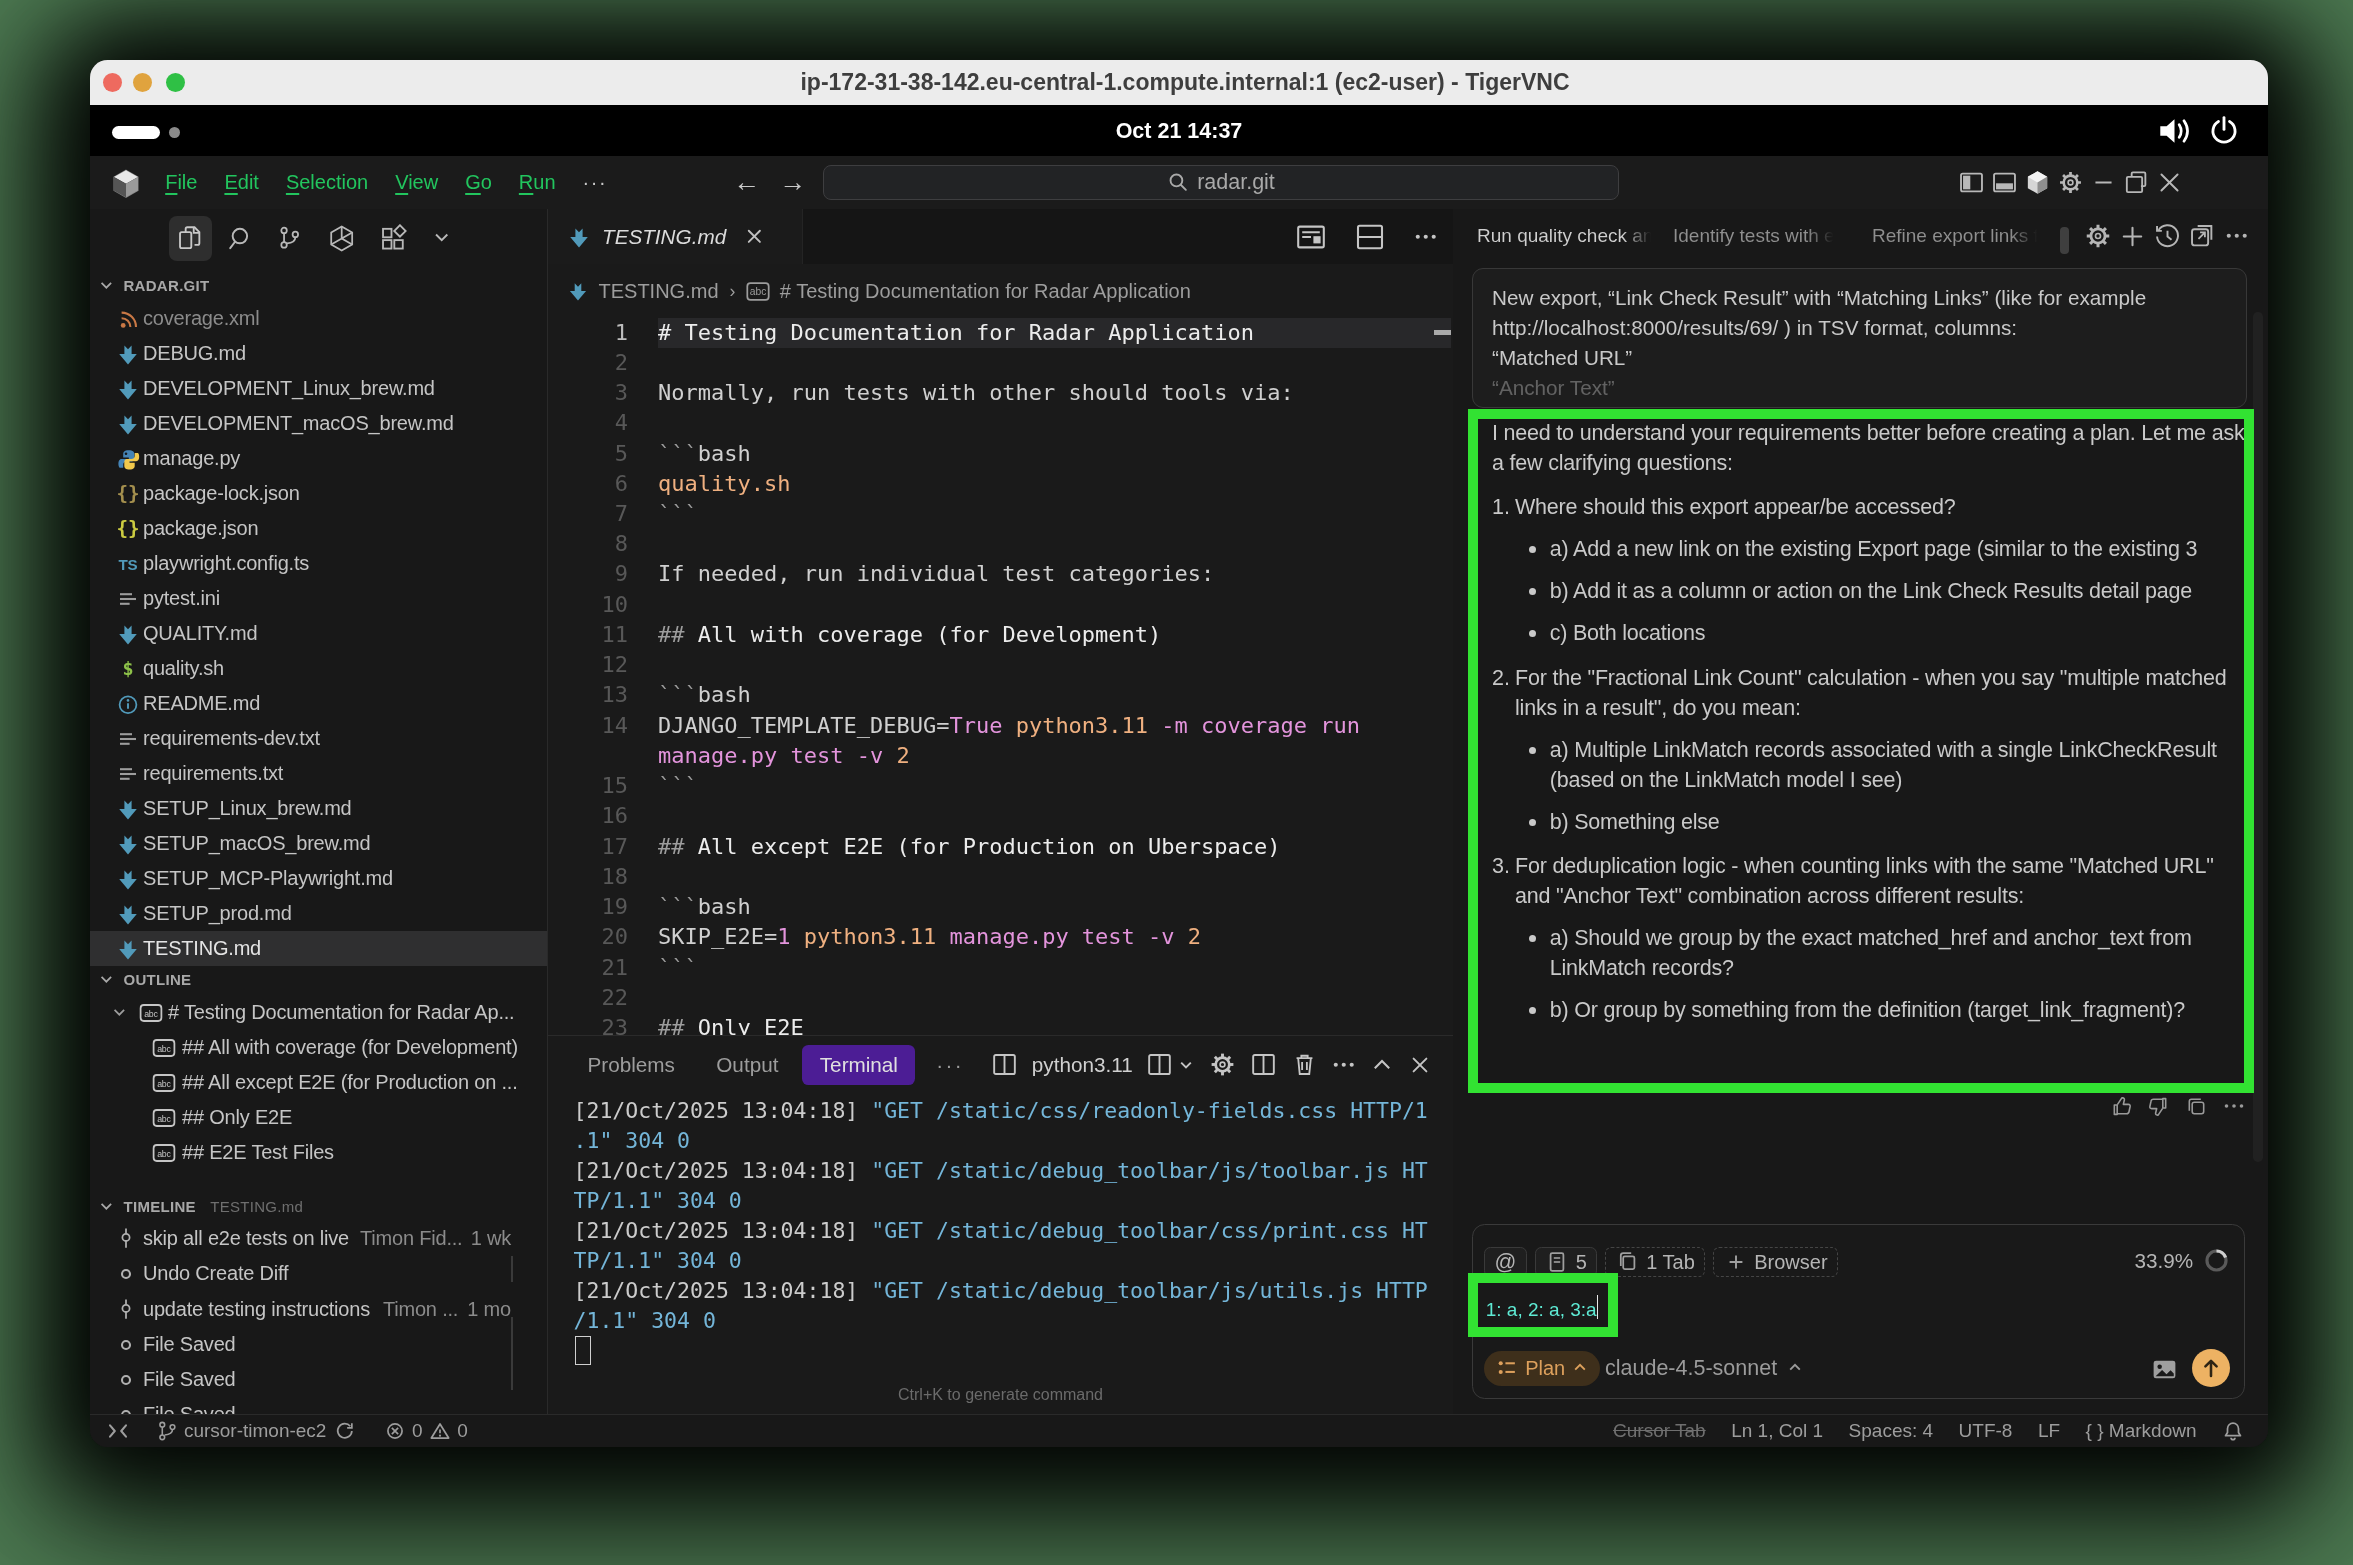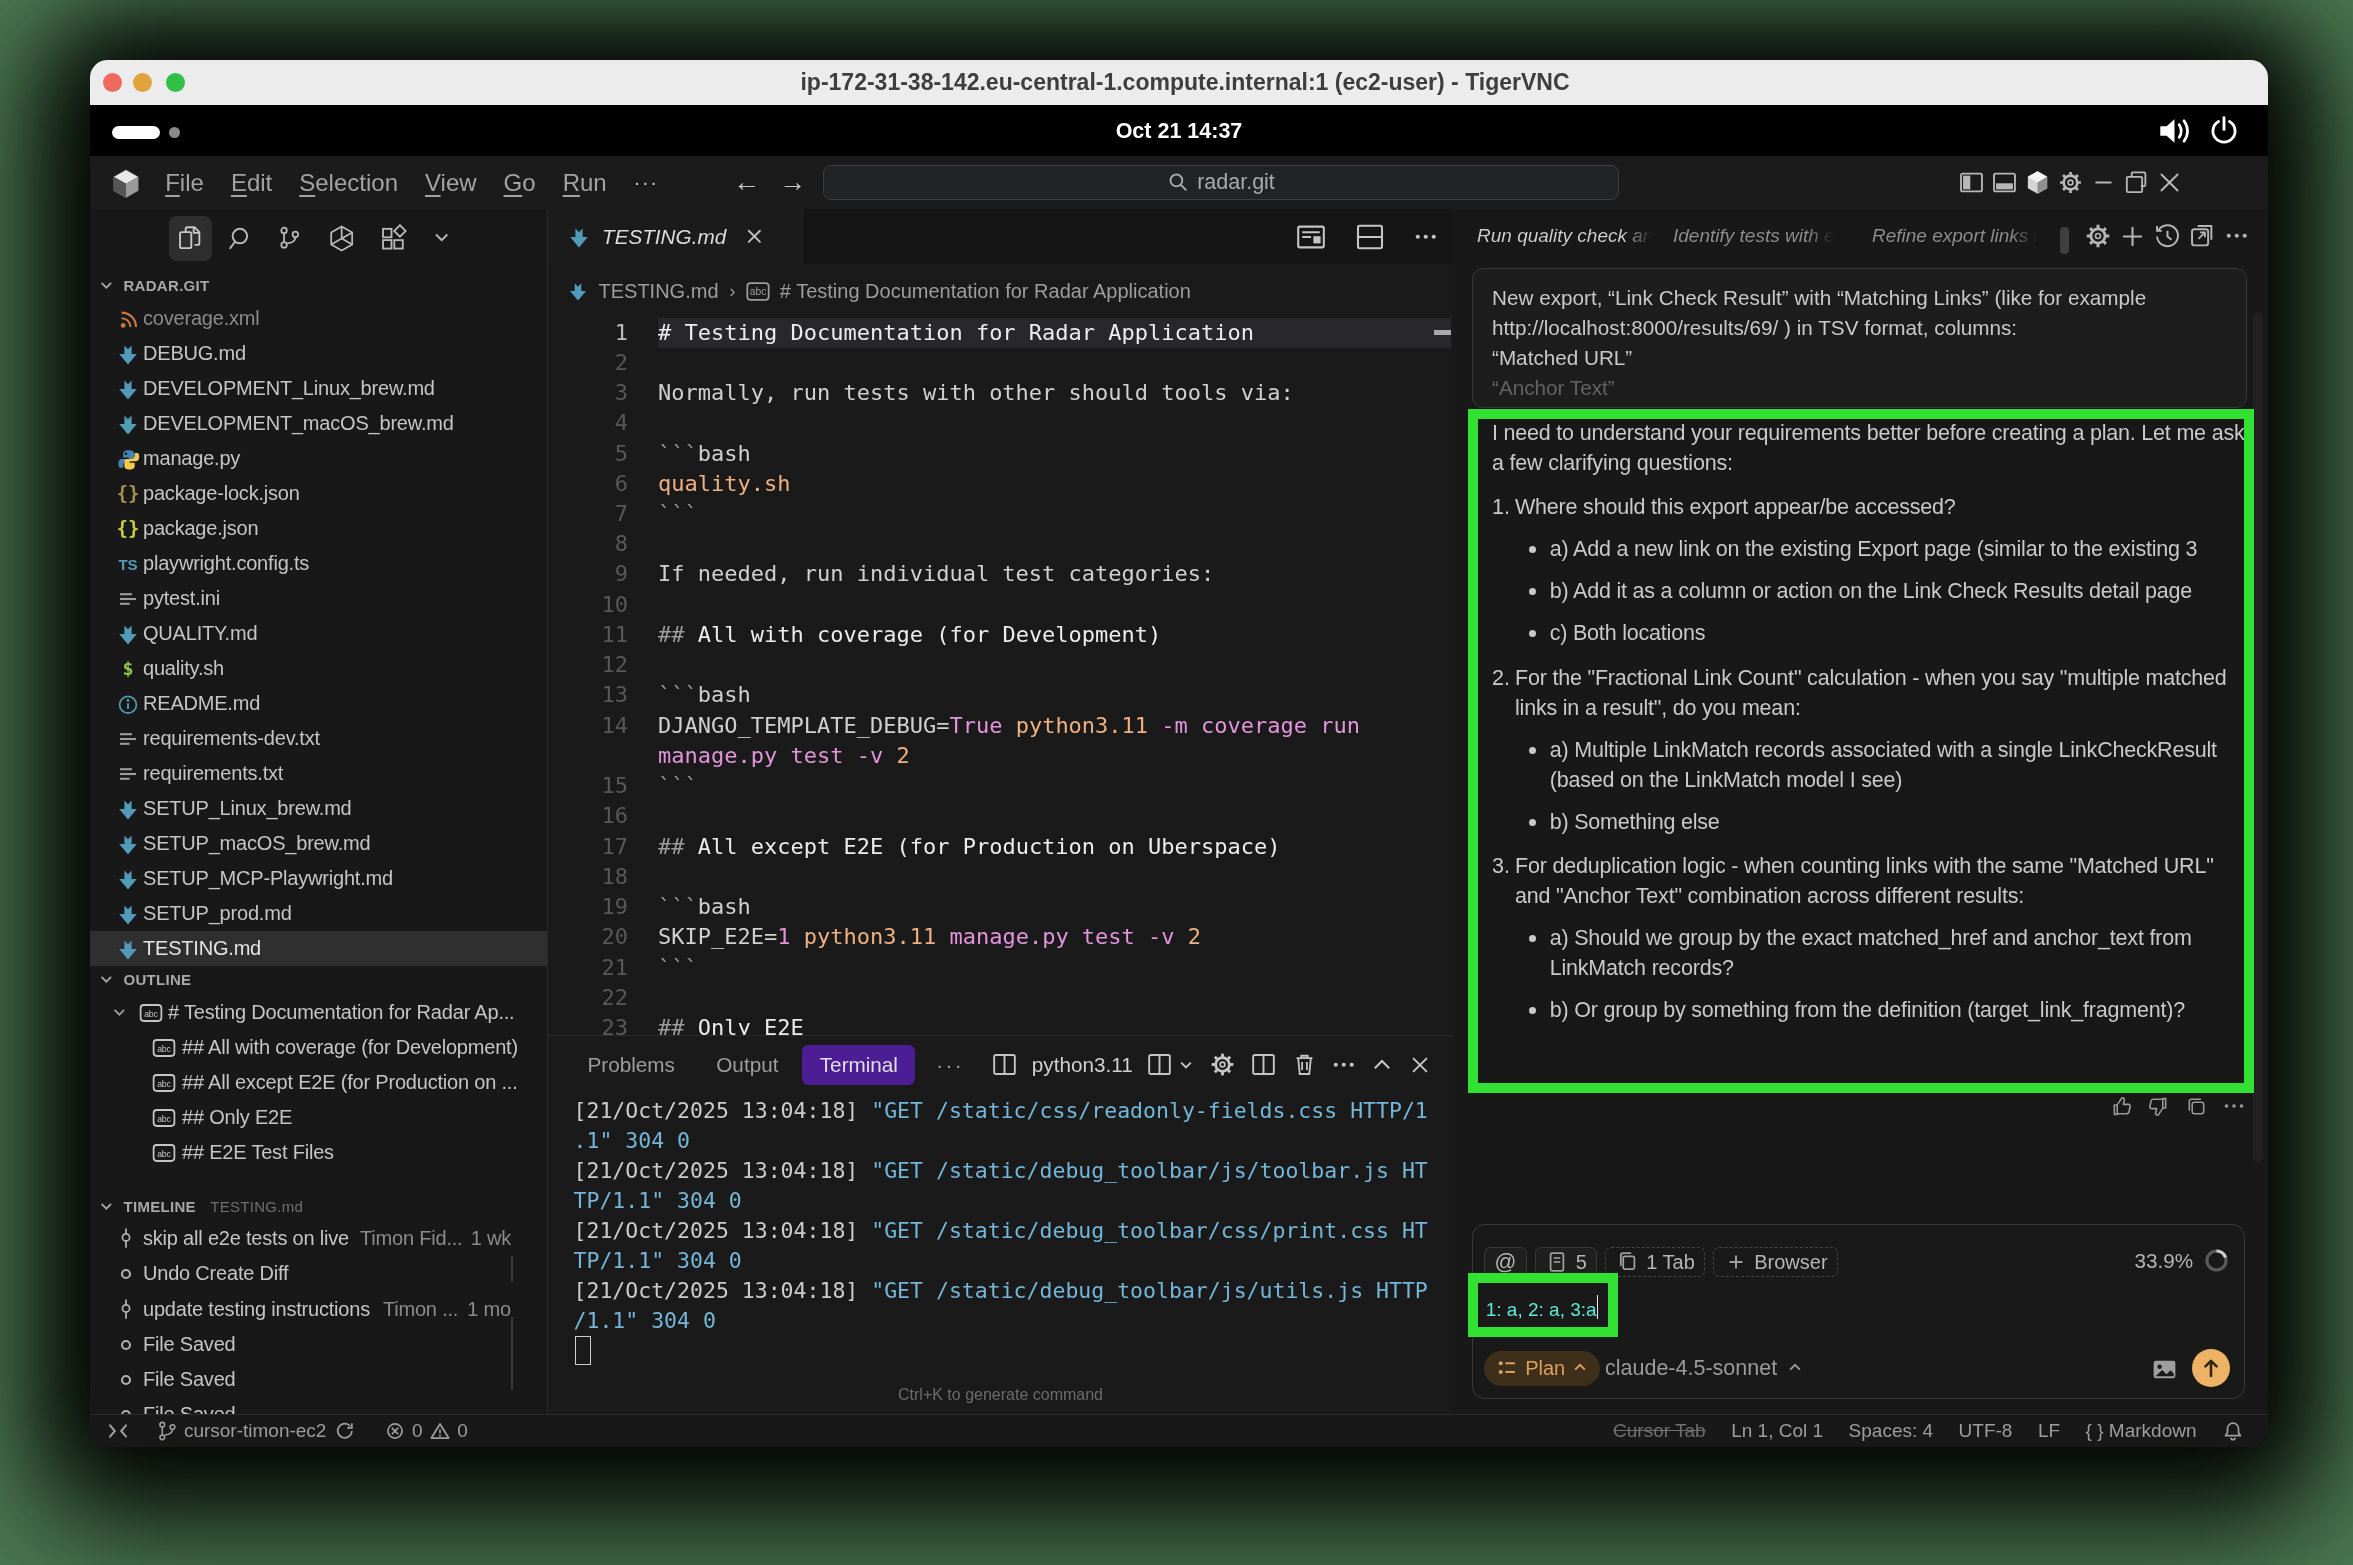--- a/index.html
+++ b/index.html
@@ -25,21 +25,21 @@
 #vnc-pill { position:absolute; left:22px; top:20.7px; width:48px; height:13.5px; border-radius:7.2px; background:#fff; }
 #vnc-dot { position:absolute; left:79px; top:21.5px; width:11px; height:11px; border-radius:50%; background:#8a8a8a; }
 #vnc-clock { position:absolute; left:0; right:0; top:0; height:52px; line-height:52px; text-align:center;
   color:#fff; font-size:21.5px; font-weight:700; }
 #vnc-icons { position:absolute; right:29px; top:0; height:52px; display:flex; align-items:center; gap:17.5px; }
 
 
 #menubar { position:absolute; left:0; top:96px; width:100%; height:53px; background:#1b1b1b; }
 #menus { position:absolute; left:20.7px; top:0; height:53px; display:flex; align-items:center; }
 #cursor-logo { width:30px; height:30px; margin-right:11px; }
-.menu-item { color:#a3a3a3; font-size:24px; padding:0 13.5px; }
+.menu-item { color:#22c55e; font-size:20px; padding:0 13.5px; }
 .menu-item u { text-decoration-thickness:1.6px; text-underline-offset:4px; }
 #menu-more { color:#c9c9c9; font-size:20px; padding:0 13.5px; letter-spacing:1.6px; }
 #nav-arrows { position:absolute; left:643px; top:0; height:53px; display:flex; align-items:center; gap:19px;
   color:#c9c9c9; font-size:27px; }
 #searchbox { position:absolute; left:733px; top:8.8px; width:796px; height:35px; background:#222325;
   border:1.6px solid #3e3e40; border-radius:8px; display:flex; align-items:center; justify-content:center; gap:8px;
   color:#a9a9a9; font-size:21.5px; }
 #menu-right { position:absolute; right:82px; top:0; height:53px; display:flex; align-items:center; gap:0; }
 #menu-right .icn { width:33px; height:41px; display:flex; align-items:center; justify-content:center; }
 
@@ -100,21 +100,21 @@
 .pdots { color:#9d9d9d; font-size:20.7px; padding:0 14.3px; letter-spacing:2.4px; }
 #panel-right { position:absolute; right:21.5px; top:6.4px; height:45px; display:flex; align-items:center; gap:13.5px; color:#c5c5c5; }
 #panel-right .plabel { font-size:20.7px; color:#d0d0d0; }
 #term { position:absolute; left:25.5px; top:60px; font-family:"DejaVu Sans Mono",monospace; font-size:21.5px; }
 .tline { height:30px; line-height:30px; white-space:pre; color:#cccccc; }
 .tline .cy { color:#74b6d9; }
 #term-cursor { position:absolute; left:27px; top:300px; width:16px; height:29px; border:1.6px solid #cfcfcf; }
 #term-hint { position:absolute; left:0; width:100%; top:350px; text-align:center; color:#6b6b6b; font-size:16px; font-family:"Liberation Sans",sans-serif; }
 
 
-#chat-tabs { position:absolute; left:0; top:0; width:100%; height:54px;font-style:italic; }
+#chat-tabs { position:absolute; left:0; top:0; width:100%; height:54px; }
 .chattab { position:absolute; top:0; height:54px; line-height:54px; font-size:19px; white-space:nowrap; overflow:hidden; width:181px; }
 .chattab .fade { background:linear-gradient(90deg,var(--c) 83%,transparent 99%);
   -webkit-background-clip:text; background-clip:text; color:transparent; }
 #chat-tabs .thumb { position:absolute; left:607px; top:17.5px; width:8.8px; height:27px; border-radius:4px; background:#3f3f3f; }
 #chat-icons { position:absolute; right:19px; top:0; height:54px; display:flex; align-items:center; gap:6.4px; }
 #usermsg { position:absolute; left:19px; top:59px; width:775px; height:140px; background:#1d1d1d;
   border:1.6px solid #383838; border-radius:11px; overflow:hidden; }
 #usermsg .umline { margin-left:19px; color:#c9c9c9; font-size:20.7px; height:30px; line-height:30px; white-space:nowrap; }
 #usermsg .umline:first-child { margin-top:13.5px; }
 #usermsg .umline.fading { opacity:0.4; }

